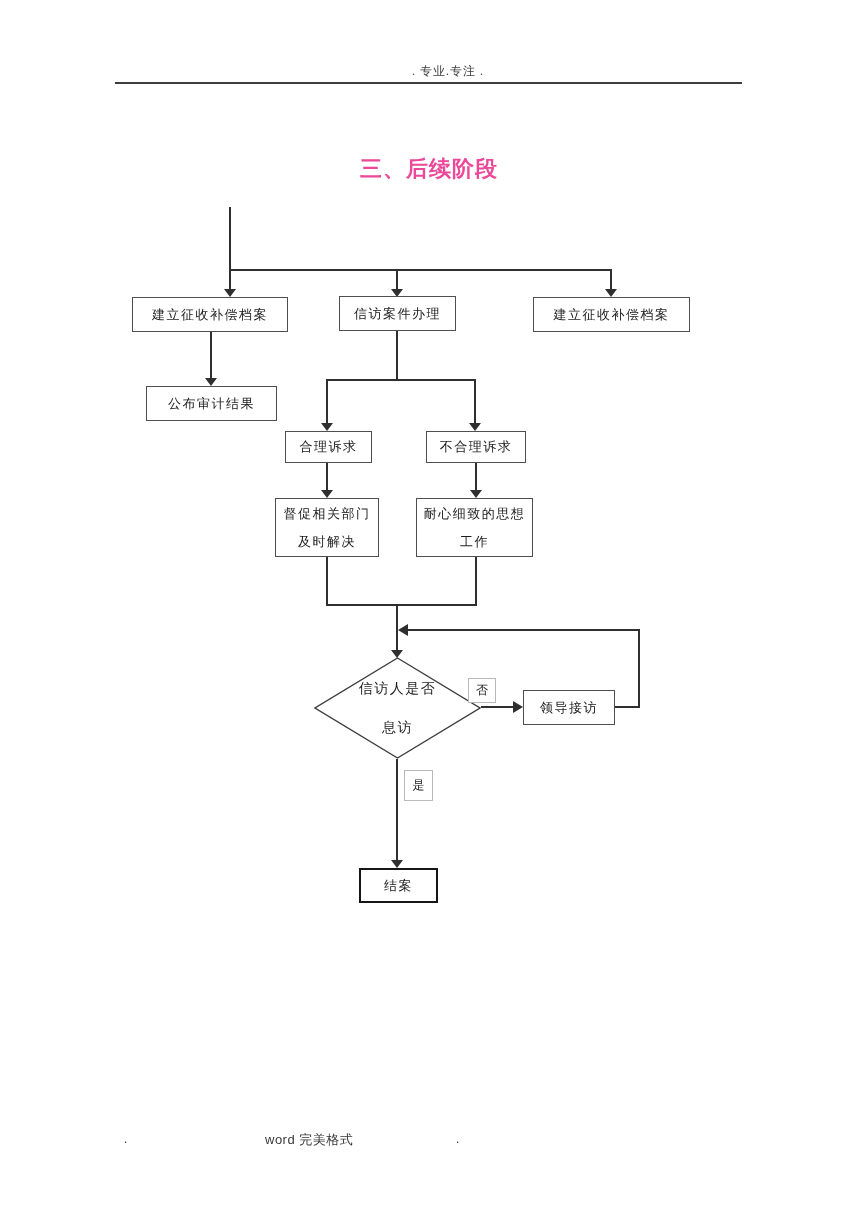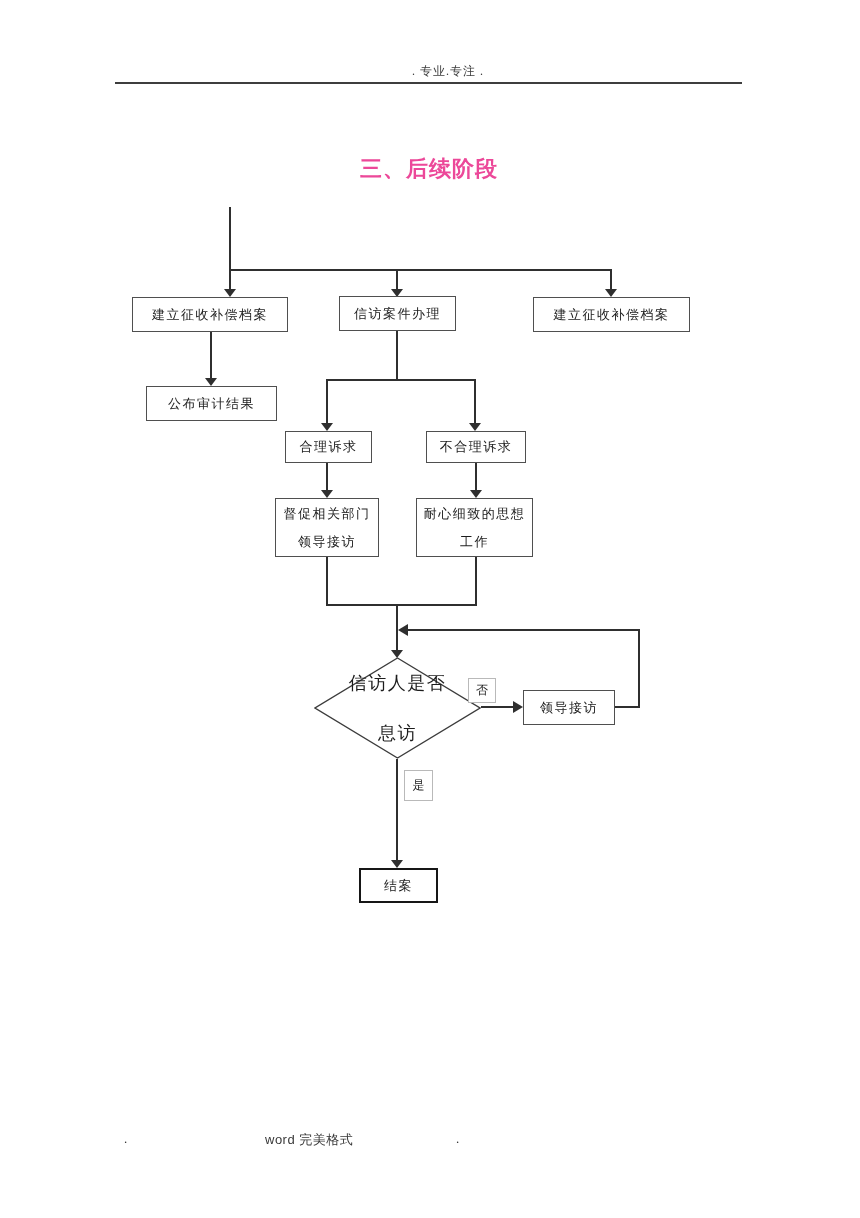--- a/index.html
+++ b/index.html
@@ -51,21 +51,21 @@
   .node-unreasonable{left:426px;top:431px;width:100px;height:32px;}
   .node-supervise{left:275px;top:498px;width:104px;height:59px;line-height:2.15;}
   .node-patient{left:416px;top:498px;width:117px;height:59px;line-height:2.15;font-family:Liberation Serif, serif;}
   .node-leader{left:523px;top:690px;width:92px;height:35px;}
   .node-close{left:359px;top:868px;width:79px;height:35px;border:2px solid #161616;}
 
   .diamond-svg{position:absolute;left:314px;top:657px;}
   .diamond-text{
     position:absolute;left:314px;top:657px;width:167px;height:102px;
     display:flex;align-items:center;justify-content:center;text-align:center;
-    font-size:18px;color:#1c1c1c;white-space:pre-line;line-height:2.8;letter-spacing:1.5px;
+    font-size:14px;color:#1c1c1c;white-space:pre-line;line-height:2.8;letter-spacing:1.5px;
   }
   .small-label{
     position:absolute;background:#fff;border:1px solid #b9b9b9;
     display:flex;align-items:center;justify-content:center;
     font-size:12px;color:#1c1c1c;box-sizing:border-box;
   }
   .label-no{left:468px;top:678px;width:28px;height:25px;}
   .label-yes{left:404px;top:770px;width:29px;height:31px;}
 </style>
 </head>
@@ -121,21 +121,21 @@
   <div class="ln" style="left:396px;top:759px;width:2px;height:101px"></div>
   <div class="ah ah-d" style="left:391px;top:860px"></div>
 
   <div class="node node-archive">建立征收补偿档案</div>
   <div class="node node-petition">信访案件办理</div>
   <div class="node node-violation">建立征收补偿档案</div>
   <div class="node node-audit">公布审计结果</div>
   <div class="node node-reasonable">合理诉求</div>
   <div class="node node-unreasonable">不合理诉求</div>
   <div class="node node-supervise">督促相关部门
-领导接访</div>
+及时解决</div>
   <div class="node node-patient">耐心细致的思想
 工作</div>
 
   <svg class="diamond-svg" width="167" height="102" viewBox="0 0 167 102">
     <polygon points="83.5,1 166,51 83.5,101 1,51" fill="#ffffff" stroke="#3c3c3c" stroke-width="1.4"></polygon>
   </svg>
   <div class="diamond-text">信访人是否
 息访</div>
 
   <div class="node node-leader">领导接访</div>

